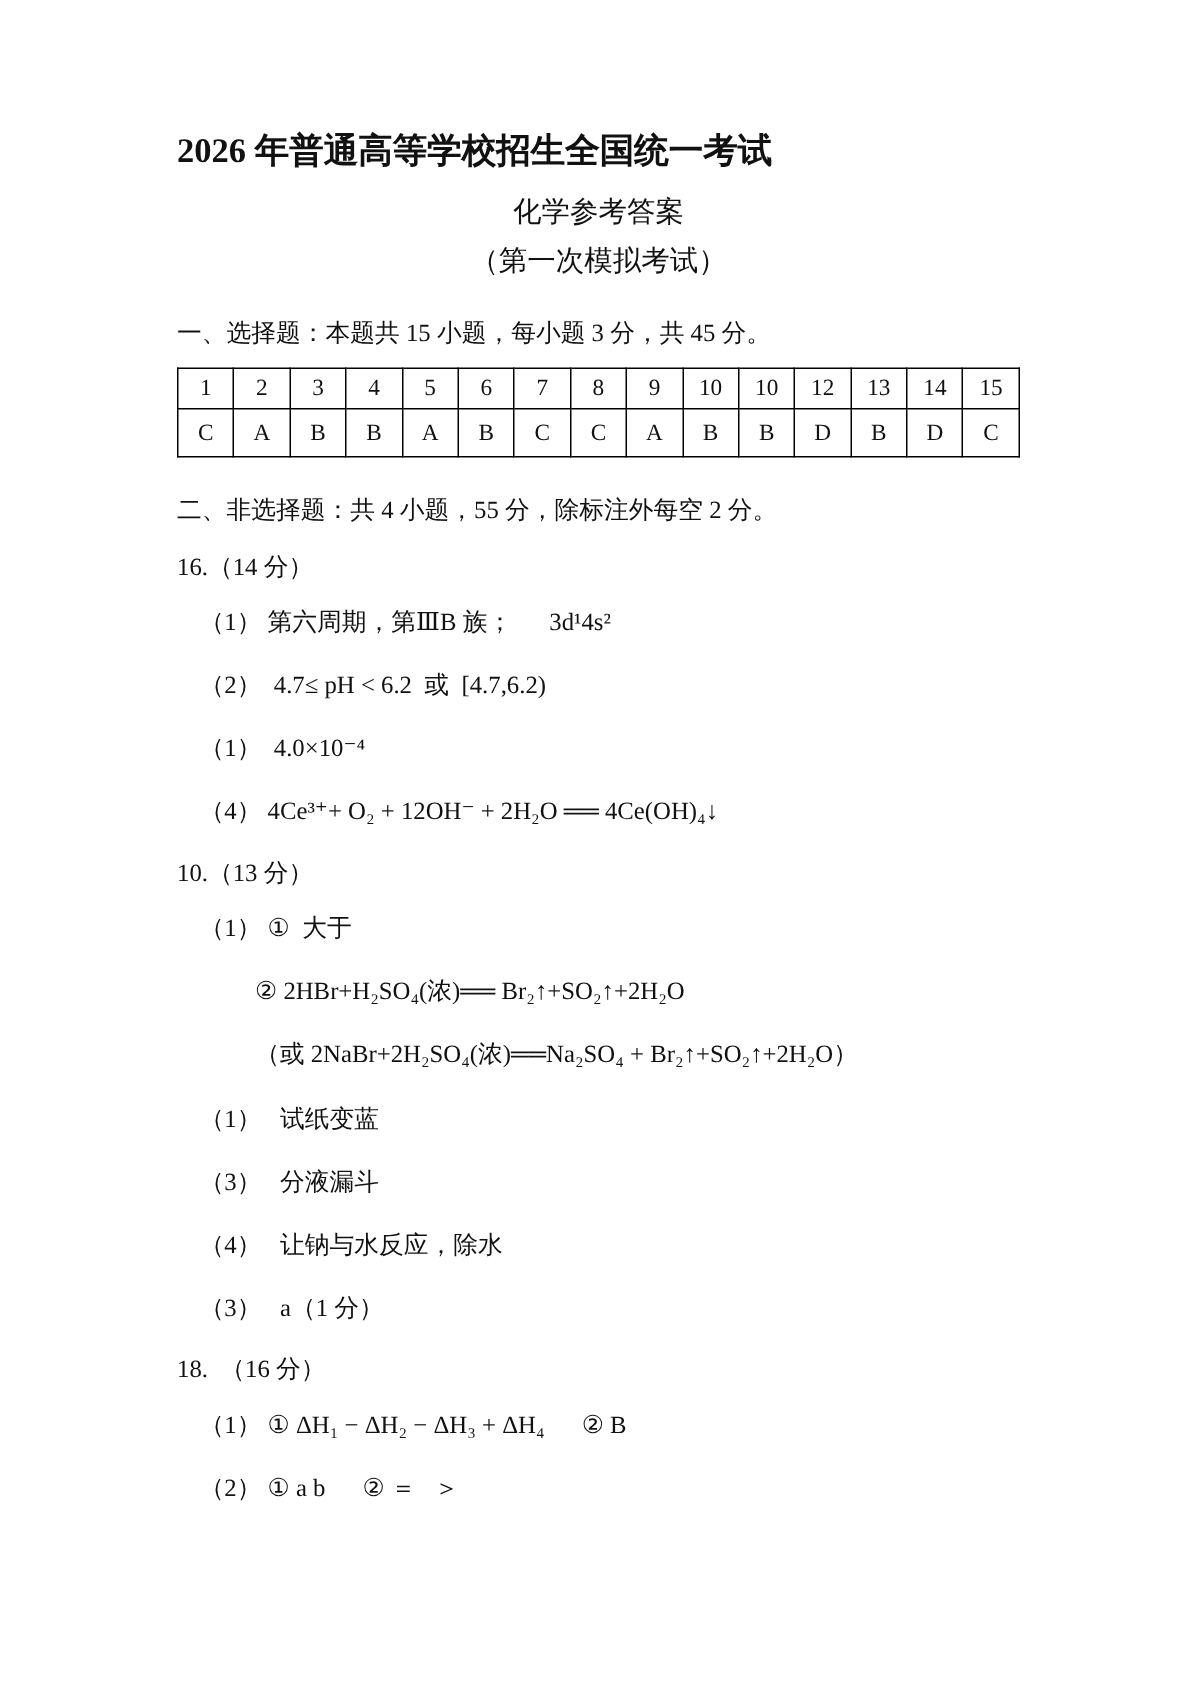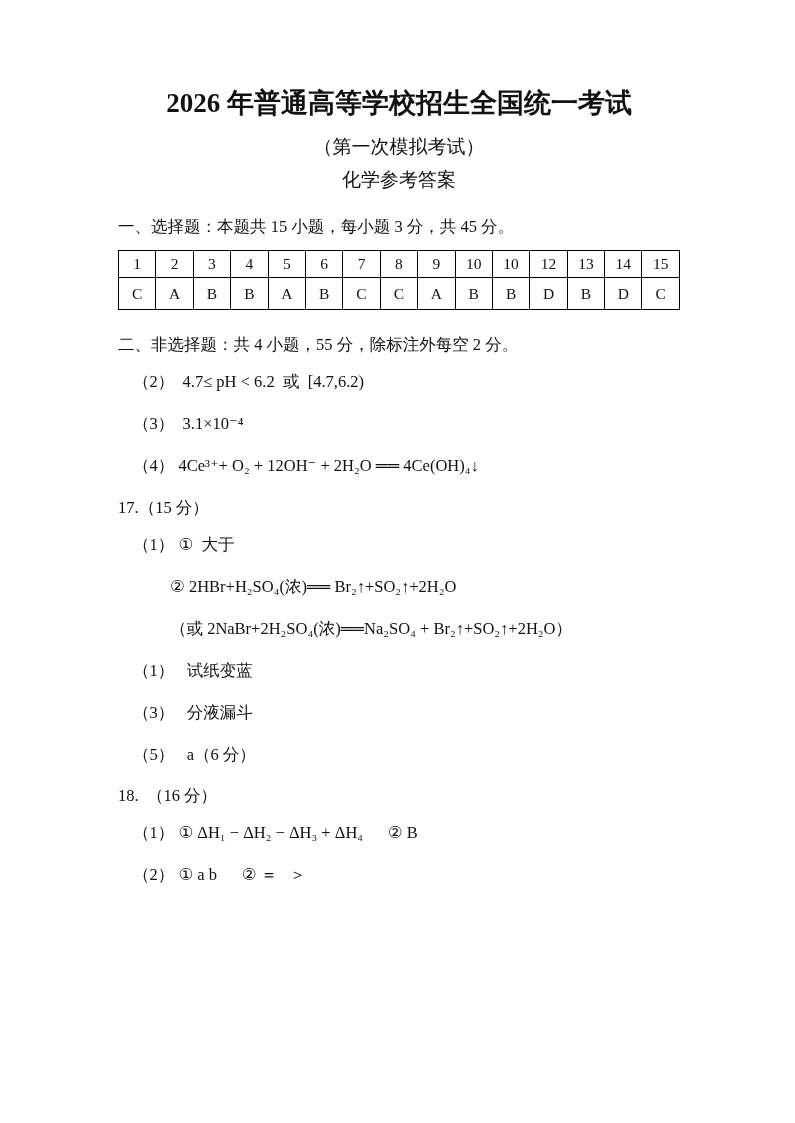--- a/index.html
+++ b/index.html
@@ -11,22 +11,21 @@
     color: #111111;
     font-family: "Liberation Serif", "DejaVu Serif", "DejaVu Sans", serif;
     overflow: hidden;
   }
   .page {
     width: 795px;
     height: 1123px;
     padding: 86px 115px 30px 118px;
   }
   .doc-title {
-    text-align: center;
-    font-size: 27px;
+    font-size: 23px;
     font-weight: bold;
     margin: 0 0 13px 0;
     line-height: 1.3;
   }
   .doc-subtitle {
     text-align: center;
     font-size: 19px;
     font-weight: normal;
     margin: 0 0 7px 0;
     line-height: 1.35;
@@ -65,22 +64,22 @@
   }
   .indent-1 { padding-left: 15px; }
   .indent-2 { padding-left: 52px; }
 </style>
 </head>
 <body>
 
 <div class="page">
 
   <h1 class="doc-title">2026 年普通高等学校招生全国统一考试</h1>
+  <div class="doc-subtitle">化学参考答案</div>
   <div class="doc-subtitle">（第一次模拟考试）</div>
-  <div class="doc-subtitle">化学参考答案</div>
 
   <div class="section-heading">一、选择题：本题共 15 小题，每小题 3 分，共 45 分。</div>
 
   <table class="answer-table">
     <tbody>
       <tr class="row-numbers">
         <td>1</td>
         <td>2</td>
         <td>3</td>
         <td>4</td>
@@ -112,33 +111,36 @@
         <td>B</td>
         <td>D</td>
         <td>C</td>
       </tr>
     </tbody>
   </table>
 
   <div class="section-heading">二、非选择题：共 4 小题，55 分，除标注外每空 2 分。</div>
 
   <div class="q-block">
+    <div class="q-label">16.（14 分）</div>
+    <div class="q-line indent-1">（1） 第六周期，第ⅢB 族；      3d¹4s²</div>
     <div class="q-line indent-1">（2）  4.7≤ pH &lt; 6.2  或  [4.7,6.2)</div>
-    <div class="q-line indent-1">（3）  3.1×10⁻⁴</div>
+    <div class="q-line indent-1">（1）  4.0×10⁻⁴</div>
     <div class="q-line indent-1">（4） 4Ce³⁺+ O₂ + 12OH⁻ + 2H₂O ══ 4Ce(OH)₄↓</div>
   </div>
 
   <div class="q-block">
-    <div class="q-label">17.（15 分）</div>
+    <div class="q-label">10.（13 分）</div>
     <div class="q-line indent-1">（1） ①  大于</div>
     <div class="q-line indent-2">② 2HBr+H₂SO₄(浓)══ Br₂↑+SO₂↑+2H₂O</div>
     <div class="q-line indent-2">（或 2NaBr+2H₂SO₄(浓)══Na₂SO₄ + Br₂↑+SO₂↑+2H₂O）</div>
     <div class="q-line indent-1">（1）   试纸变蓝</div>
     <div class="q-line indent-1">（3）   分液漏斗</div>
-    <div class="q-line indent-1">（5）   a（6 分）</div>
+    <div class="q-line indent-1">（4）   让钠与水反应，除水</div>
+    <div class="q-line indent-1">（3）   a（1 分）</div>
   </div>
 
   <div class="q-block">
     <div class="q-label">18.  （16 分）</div>
     <div class="q-line indent-1">（1） ① ΔH₁ − ΔH₂ − ΔH₃ + ΔH₄      ② B</div>
     <div class="q-line indent-1">（2） ① a b      ② ＝   ＞</div>
 
   </div>
 
 </div>

